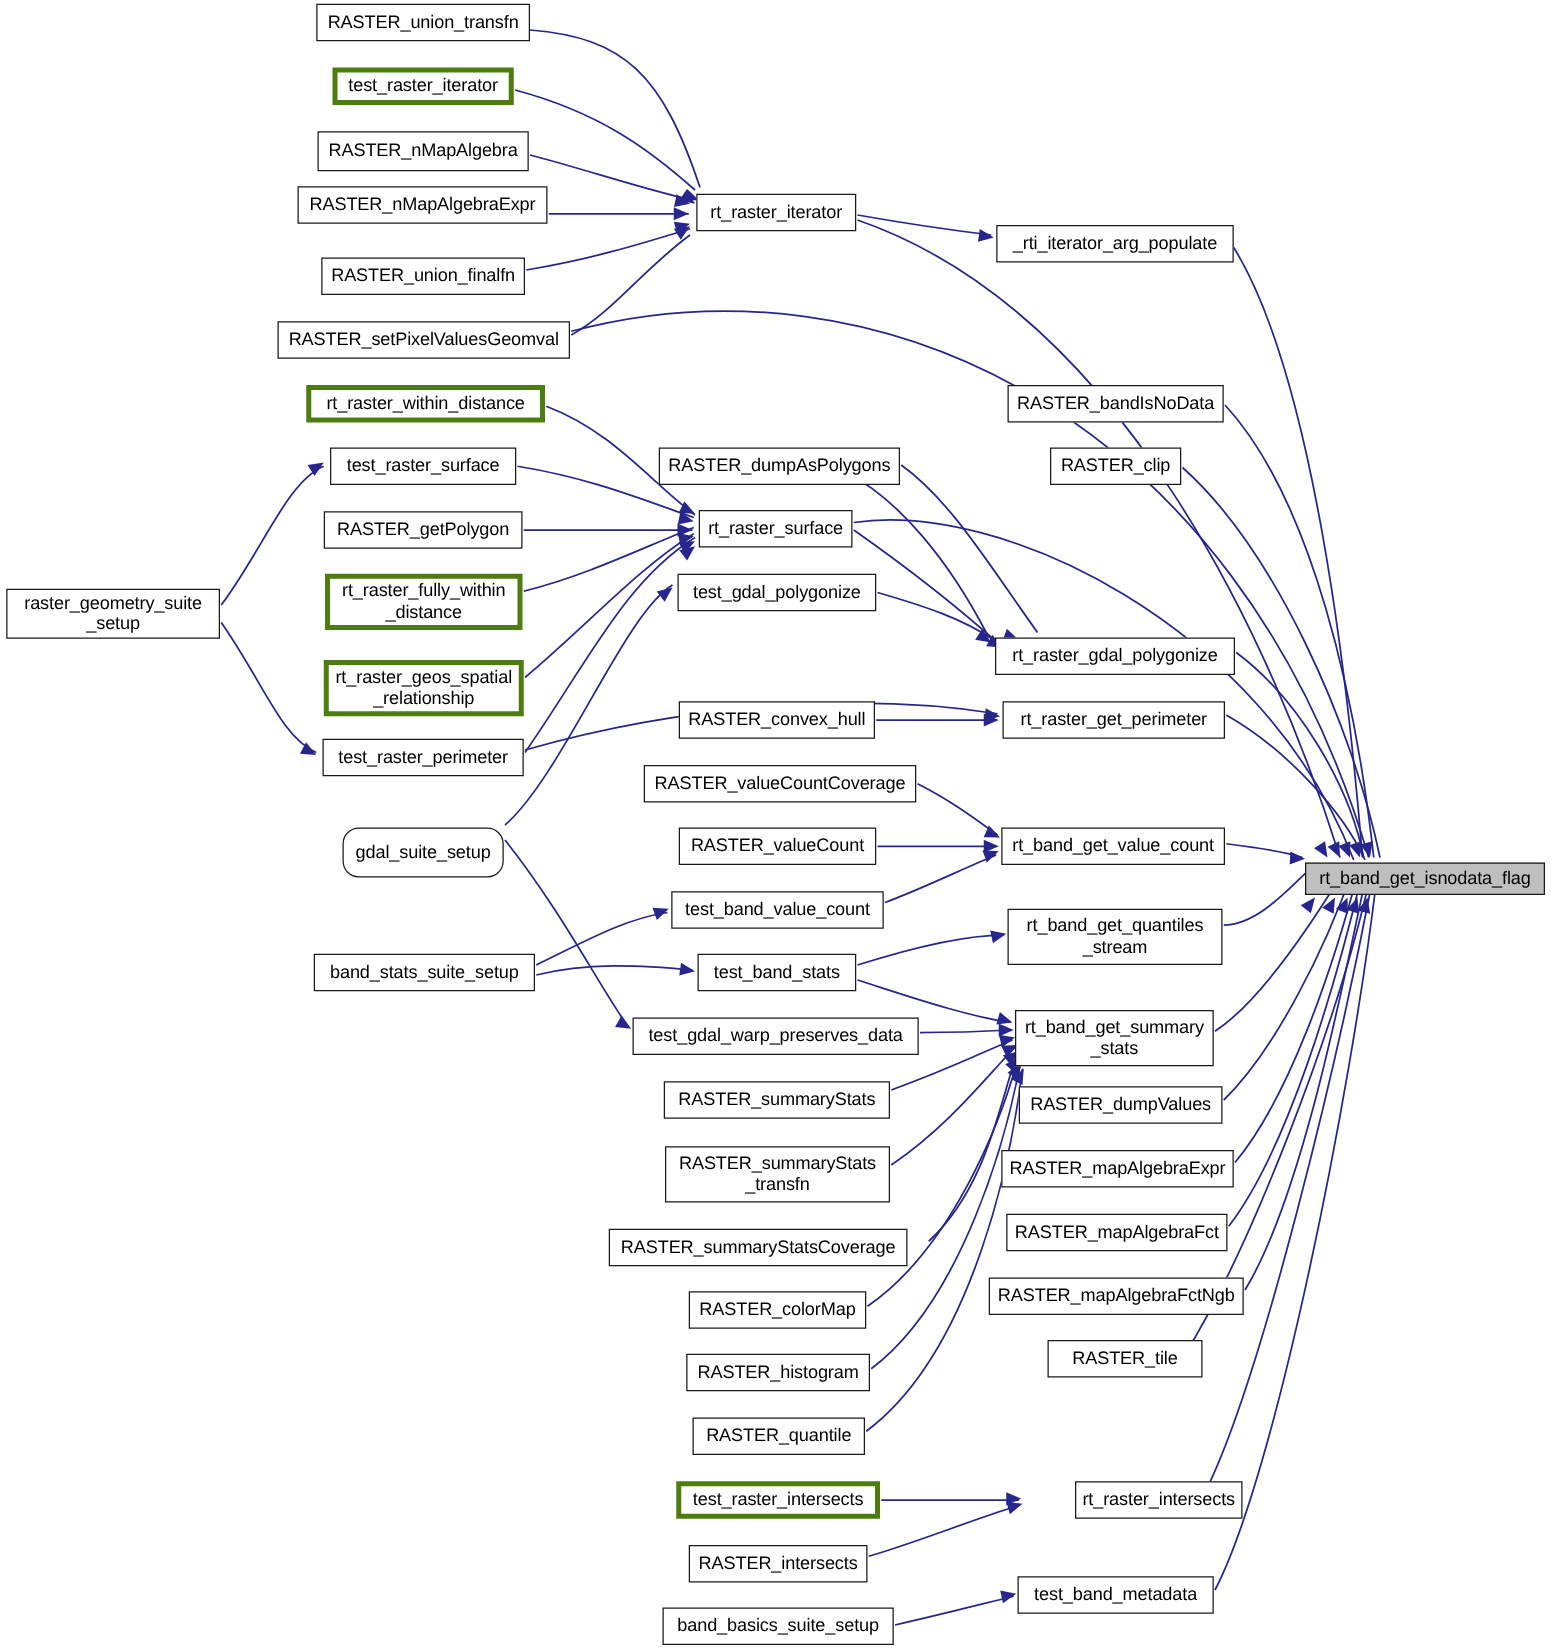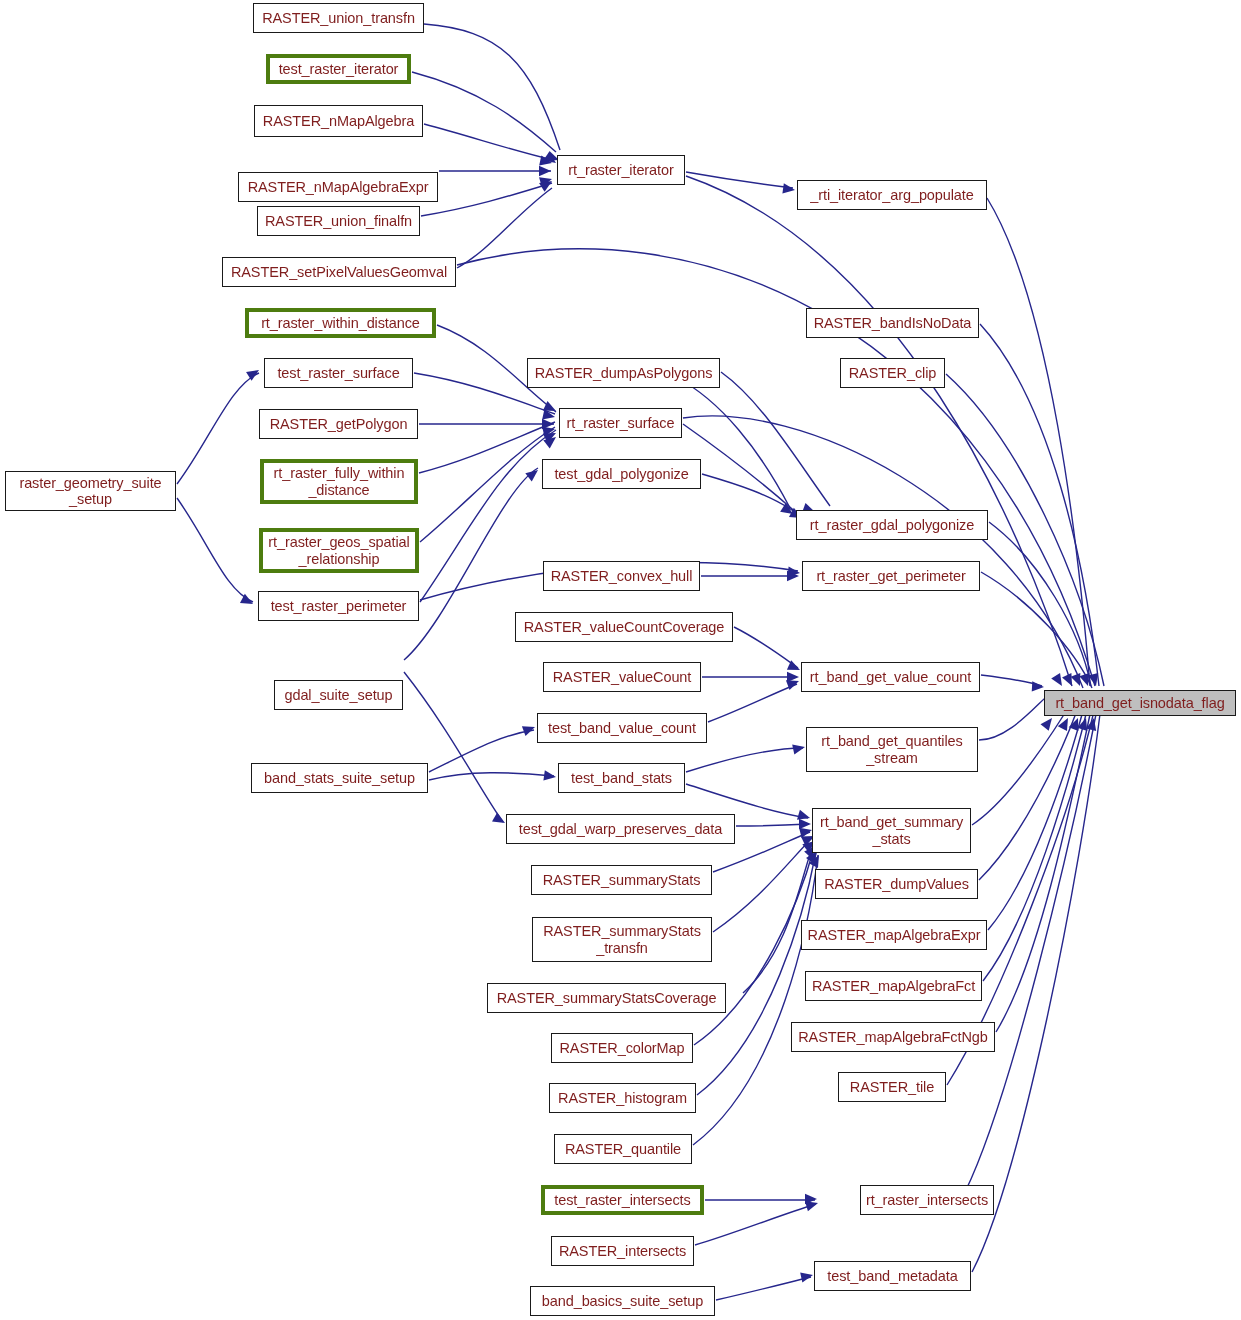--- a/index.html
+++ b/index.html
@@ -35,21 +35,21 @@
   }
   .node {
     position: absolute;
     box-sizing: border-box;
     background: #ffffff;
     border: 1px solid #1a1a1a;
     display: flex;
     align-items: center;
     justify-content: center;
     text-align: center;
-    color: #7f1d1d;
+    color: #000000;
     font-size: 14.5px;
     line-height: 1.12;
     letter-spacing: -0.1px;
     white-space: pre-line;
     cursor: default;
     z-index: 5;
   }
   .node.red {
     border: 4px solid #4d7c0f;
   }
@@ -273,21 +273,21 @@
         </g>
         <g transform="translate(1094,718) rotate(-76)">
           <polygon points="0,0 -12,-5.2 -12,5.2" class="arrow-head"></polygon>
         </g>
       </g>
   </svg>
   <div id="node-layer">
       <div class="node" style="left: 253px; top: 3px; width: 171px; height: 30px;">RASTER_union_transfn</div>
       <div class="node red" style="left: 266px; top: 54px; width: 145px; height: 30px;">test_raster_iterator</div>
       <div class="node" style="left: 254px; top: 105px; width: 169px; height: 32px;">RASTER_nMapAlgebra</div>
-      <div class="node" style="left: 238px; top: 172px; width: 200px; height: 30px;">RASTER_nMapAlgebraExpr</div>
+      <div class="node" style="left: 238px; top: 149px; width: 200px; height: 30px;">RASTER_nMapAlgebraExpr</div>
       <div class="node" style="left: 257px; top: 206px; width: 163px; height: 30px;">RASTER_union_finalfn</div>
       <div class="node" style="left: 222px; top: 257px; width: 234px; height: 30px;">RASTER_setPixelValuesGeomval</div>
       <div class="node" style="left: 557px; top: 155px; width: 128px; height: 30px;">rt_raster_iterator</div>
       <div class="node" style="left: 797px; top: 180px; width: 190px; height: 30px;">_rti_iterator_arg_populate</div>
       <div class="node red" style="left: 245px; top: 308px; width: 191px; height: 30px;">rt_raster_within_distance</div>
       <div class="node" style="left: 264px; top: 358px; width: 149px; height: 30px;">test_raster_surface</div>
       <div class="node" style="left: 259px; top: 409px; width: 159px; height: 30px;">RASTER_getPolygon</div>
       <div class="node red" style="left: 260px; top: 459px; width: 158px; height: 45px;">rt_raster_fully_within
 _distance</div>
       <div class="node red" style="left: 259px; top: 528px; width: 160px; height: 45px;">rt_raster_geos_spatial
@@ -304,35 +304,35 @@
       <div class="node" style="left: 543px; top: 561px; width: 157px; height: 30px;">RASTER_convex_hull</div>
       <div class="node" style="left: 802px; top: 561px; width: 178px; height: 30px;">rt_raster_get_perimeter</div>
       <div class="node" style="left: 515px; top: 612px; width: 218px; height: 30px;">RASTER_valueCountCoverage</div>
       <div class="node" style="left: 543px; top: 662px; width: 158px; height: 30px;">RASTER_valueCount</div>
       <div class="node" style="left: 801px; top: 662px; width: 179px; height: 30px;">rt_band_get_value_count</div>
       <div class="node" style="left: 537px; top: 713px; width: 170px; height: 30px;">test_band_value_count</div>
       <div class="node" style="left: 806px; top: 727px; width: 172px; height: 45px;">rt_band_get_quantiles
 _stream</div>
       <div class="node" style="left: 558px; top: 763px; width: 127px; height: 30px;">test_band_stats</div>
       <div class="node" style="left: 251px; top: 763px; width: 177px; height: 30px;">band_stats_suite_setup</div>
-      <div class="node" style="left: 274px; top: 680px; width: 129px; height: 30px;">gdal_suite_setup</div>
+      <div class="node" style="left: 274px; top: 662px; width: 129px; height: 40px; border-radius: 13px;">gdal_suite_setup</div>
       <div class="node" style="left: 506px; top: 814px; width: 229px; height: 30px;">test_gdal_warp_preserves_data</div>
       <div class="node" style="left: 812px; top: 808px; width: 159px; height: 45px;">rt_band_get_summary
 _stats</div>
       <div class="node" style="left: 531px; top: 865px; width: 181px; height: 30px;">RASTER_summaryStats</div>
       <div class="node" style="left: 815px; top: 869px; width: 163px; height: 30px;">RASTER_dumpValues</div>
       <div class="node" style="left: 532px; top: 917px; width: 180px; height: 45px;">RASTER_summaryStats
 _transfn</div>
       <div class="node" style="left: 801px; top: 920px; width: 186px; height: 30px;">RASTER_mapAlgebraExpr</div>
       <div class="node" style="left: 487px; top: 983px; width: 239px; height: 30px;">RASTER_summaryStatsCoverage</div>
       <div class="node" style="left: 805px; top: 971px; width: 177px; height: 30px;">RASTER_mapAlgebraFct</div>
       <div class="node" style="left: 551px; top: 1033px; width: 142px; height: 30px;">RASTER_colorMap</div>
       <div class="node" style="left: 791px; top: 1022px; width: 204px; height: 30px;">RASTER_mapAlgebraFctNgb</div>
       <div class="node" style="left: 549px; top: 1083px; width: 147px; height: 30px;">RASTER_histogram</div>
-      <div class="node" style="left: 838px; top: 1072px; width: 108px; height: 30px;">RASTER_tile</div>
+      <div class="node" style="left: 838px; top: 1072px; width: 124px; height: 30px;">RASTER_tile</div>
       <div class="node" style="left: 554px; top: 1134px; width: 138px; height: 30px;">RASTER_quantile</div>
       <div class="node red" style="left: 541px; top: 1185px; width: 163px; height: 30px;">test_raster_intersects</div>
       <div class="node" style="left: 860px; top: 1185px; width: 134px; height: 30px;">rt_raster_intersects</div>
       <div class="node" style="left: 551px; top: 1236px; width: 143px; height: 30px;">RASTER_intersects</div>
       <div class="node" style="left: 530px; top: 1286px; width: 185px; height: 30px;">band_basics_suite_setup</div>
       <div class="node" style="left: 814px; top: 1261px; width: 157px; height: 30px;">test_band_metadata</div>
       <div class="node highlight" style="left: 1044px; top: 690px; width: 192px; height: 26px;">rt_band_get_isnodata_flag</div>
     </div>
 </div>
 

